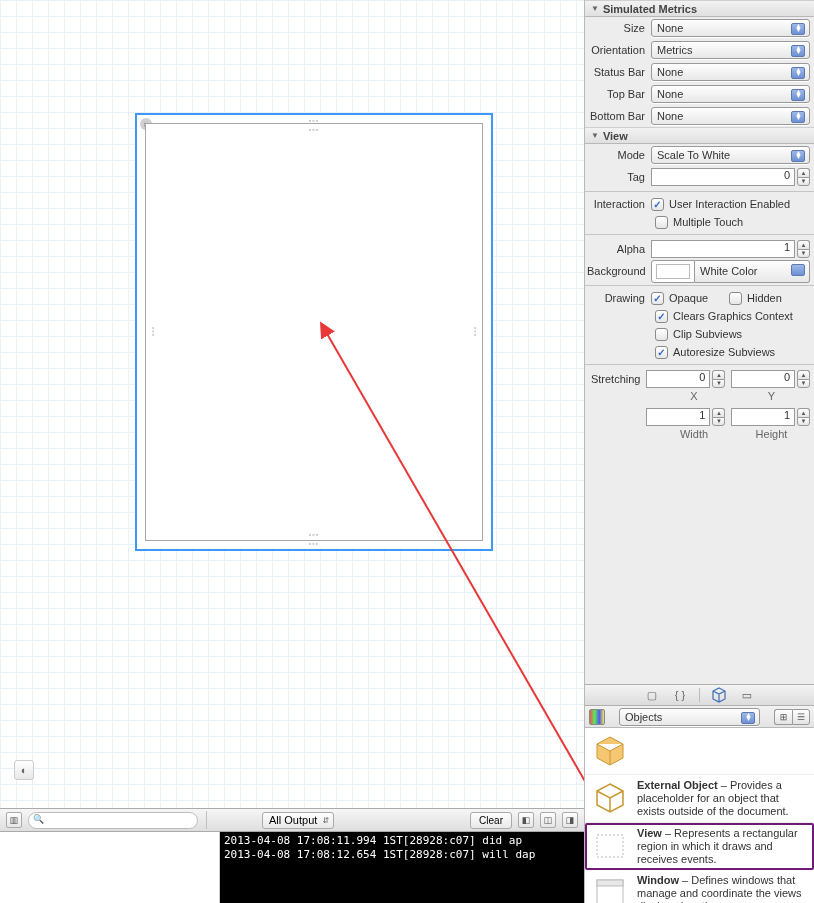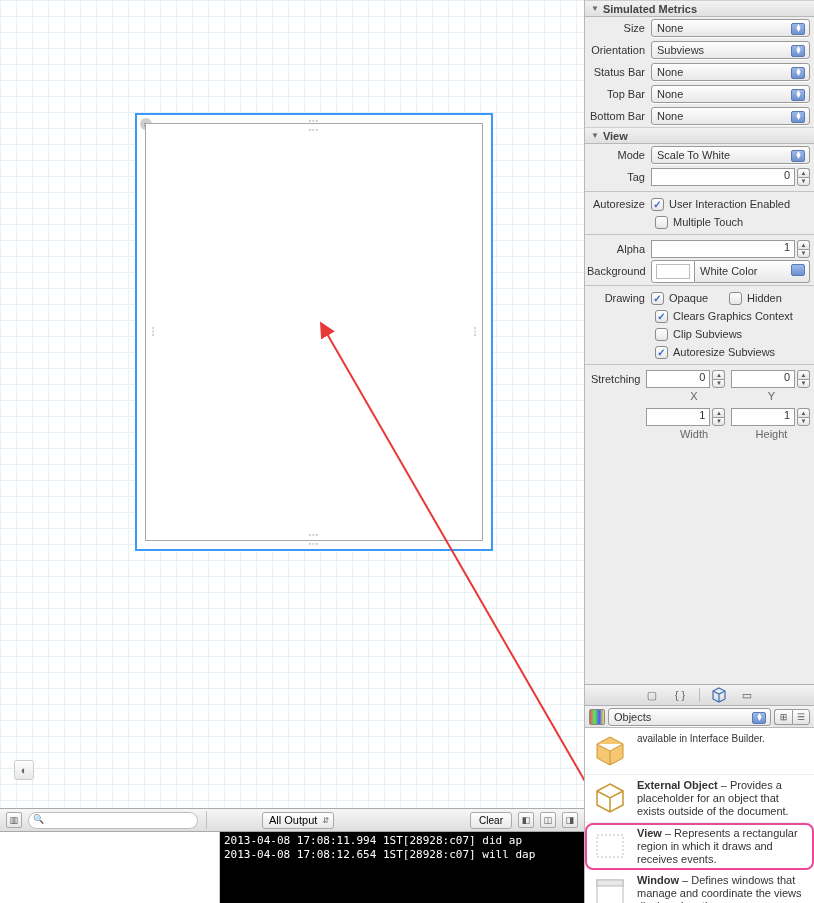--- a/index.html
+++ b/index.html
@@ -52,32 +52,32 @@
 .sublabels span:first-child { width:78px; text-align:center; }
 .sublabels span:last-child { flex:1; text-align:center; }
 .divider { height:1px; background:#c4c4c4; margin:3px 0; }
 
 
 .lib-tabs { position:absolute; top:684px; left:0; right:0; height:22px; background:linear-gradient(#f4f4f4,#dcdcdc); border-top:1px solid #b0b0b0; border-bottom:1px solid #b0b0b0; display:flex; align-items:center; justify-content:center; gap:10px; }
 .lib-tab-icon { width:18px; height:14px; display:flex; align-items:center; justify-content:center; color:#666; font-size:11px; }
 .lib-tab-icon.active { color:#3d6db5; }
 
 
-.lib-filter { position:absolute; top:706px; left:0; right:0; height:22px; background:linear-gradient(#f2f2f2,#e4e4e4); border-bottom:1px solid #b8b8b8; display:flex; align-items:center; padding:0 4px; gap:3px; }
+.lib-filter { position:absolute; top:706px; left:0; right:0; height:22px; background:linear-gradient(#f2f2f2,#e4e4e4); border-bottom:1px solid #b8b8b8; display:flex; align-items:center; padding:0 4px; gap:14px; }
 .lib-color-swatch { width:16px; height:16px; background:linear-gradient(90deg,#e55,#5e5,#55e,#ee5); border:1px solid #888; border-radius:2px; }
 .lib-filter .popup { flex:1; }
 .lib-view-toggle { display:flex; }
 .lib-view-toggle div { width:18px; height:16px; border:1px solid #999; background:linear-gradient(#fefefe,#e4e4e4); display:flex; align-items:center; justify-content:center; font-size:9px; color:#555; }
 .lib-view-toggle div:first-child { border-radius:3px 0 0 3px; border-right:none; }
 .lib-view-toggle div:last-child { border-radius:0 3px 3px 0; }
 
 
 .lib-list { position:absolute; top:728px; left:0; right:0; bottom:0; background:#fff; overflow:hidden; }
 .lib-item { display:flex; padding:4px 6px; border-bottom:1px solid #eee; }
-.lib-item.highlighted { border:2px solid #ec4899; padding:2px 4px; border-radius:8px; }
+.lib-item.highlighted { border:2px solid #701a75; padding:2px 4px; border-radius:2px; }
 .lib-icon { width:38px; height:38px; margin-right:8px; display:flex; align-items:center; justify-content:center; flex-shrink:0; }
 .lib-icon svg { width:34px; height:34px; }
 .lib-text { flex:1; font-size:10px; color:#333; line-height:13px; }
 .lib-text b { font-weight:bold; }
 
 
 .console-bar { position:absolute; left:0; top:808px; width:584px; height:24px; background:linear-gradient(#f6f6f6,#dedede); border-top:1px solid #aaa; border-bottom:1px solid #aaa; display:flex; align-items:center; padding:0 6px; gap:6px; }
 .toggle-btn { width:16px; height:16px; border:1px solid #aaa; border-radius:2px; background:linear-gradient(#fefefe,#e6e6e6); display:flex; align-items:center; justify-content:center; font-size:9px; color:#555; }
 .search-field { width:170px; height:17px; border:1px solid #bcbcbc; border-radius:9px; background:#fff; padding:0 18px 0 8px; position:relative; }
 .search-field::before { content:"🔍"; position:absolute; left:4px; top:1px; font-size:9px; color:#888; }
@@ -124,21 +124,21 @@
   <div class="row">
     <div class="row-label">Size</div>
     <div class="popup">
         <span>None</span>
         <span class="arrows">▲<br>▼</span>
       </div>
   </div>
   <div class="row">
     <div class="row-label">Orientation</div>
     <div class="popup">
-        <span>Subviews</span>
+        <span>Metrics</span>
         <span class="arrows">▲<br>▼</span>
       </div>
   </div>
   <div class="row">
     <div class="row-label">Status Bar</div>
     <div class="popup">
         <span>None</span>
         <span class="arrows">▲<br>▼</span>
       </div>
   </div>
@@ -171,21 +171,21 @@
   <div class="row">
     <div class="row-label">Tag</div>
     <div class="textfield">0</div>
     <div class="stepper">
         <div>▲</div>
         <div>▼</div>
       </div>
   </div>
   <div class="divider"></div>
   <div class="row" style="height:18px;">
-    <div class="row-label">Autoresize</div>
+    <div class="row-label">Interaction</div>
     <div class="checkbox checked"></div>
     <div class="check-label">User Interaction Enabled</div>
   </div>
   <div class="check-row">
     <div class="checkbox"></div>
     <div class="check-label">Multiple Touch</div>
   </div>
   <div class="divider"></div>
   <div class="row">
     <div class="row-label">Alpha</div>
@@ -292,21 +292,20 @@
       <div>☰</div>
     </div>
   </div>
   <div class="lib-list">
     <div class="lib-item">
       <div class="lib-icon">
           <svg viewBox="0 0 34 34">
             <path d="M17 3 L30 10 L30 24 L17 31 L4 24 L4 10 Z M4 10 L17 17 L30 10 M17 17 L17 31" fill="#f5c773" stroke="#c8972f" stroke-width="1"></path>
           </svg>
         </div>
-      <div class="lib-text">available in Interface Builder.</div>
     </div>
     <div class="lib-item">
       <div class="lib-icon">
           <svg viewBox="0 0 34 34">
             <path d="M17 3 L30 10 L30 24 L17 31 L4 24 L4 10 Z M4 10 L17 17 L30 10 M17 17 L17 31" fill="none" stroke="#c8972f" stroke-width="1.5"></path>
           </svg>
         </div>
       <div class="lib-text"><b>External Object</b><span> – Provides a placeholder for an object that exists outside of the document.</span></div>
     </div>
     <div class="lib-item highlighted">

